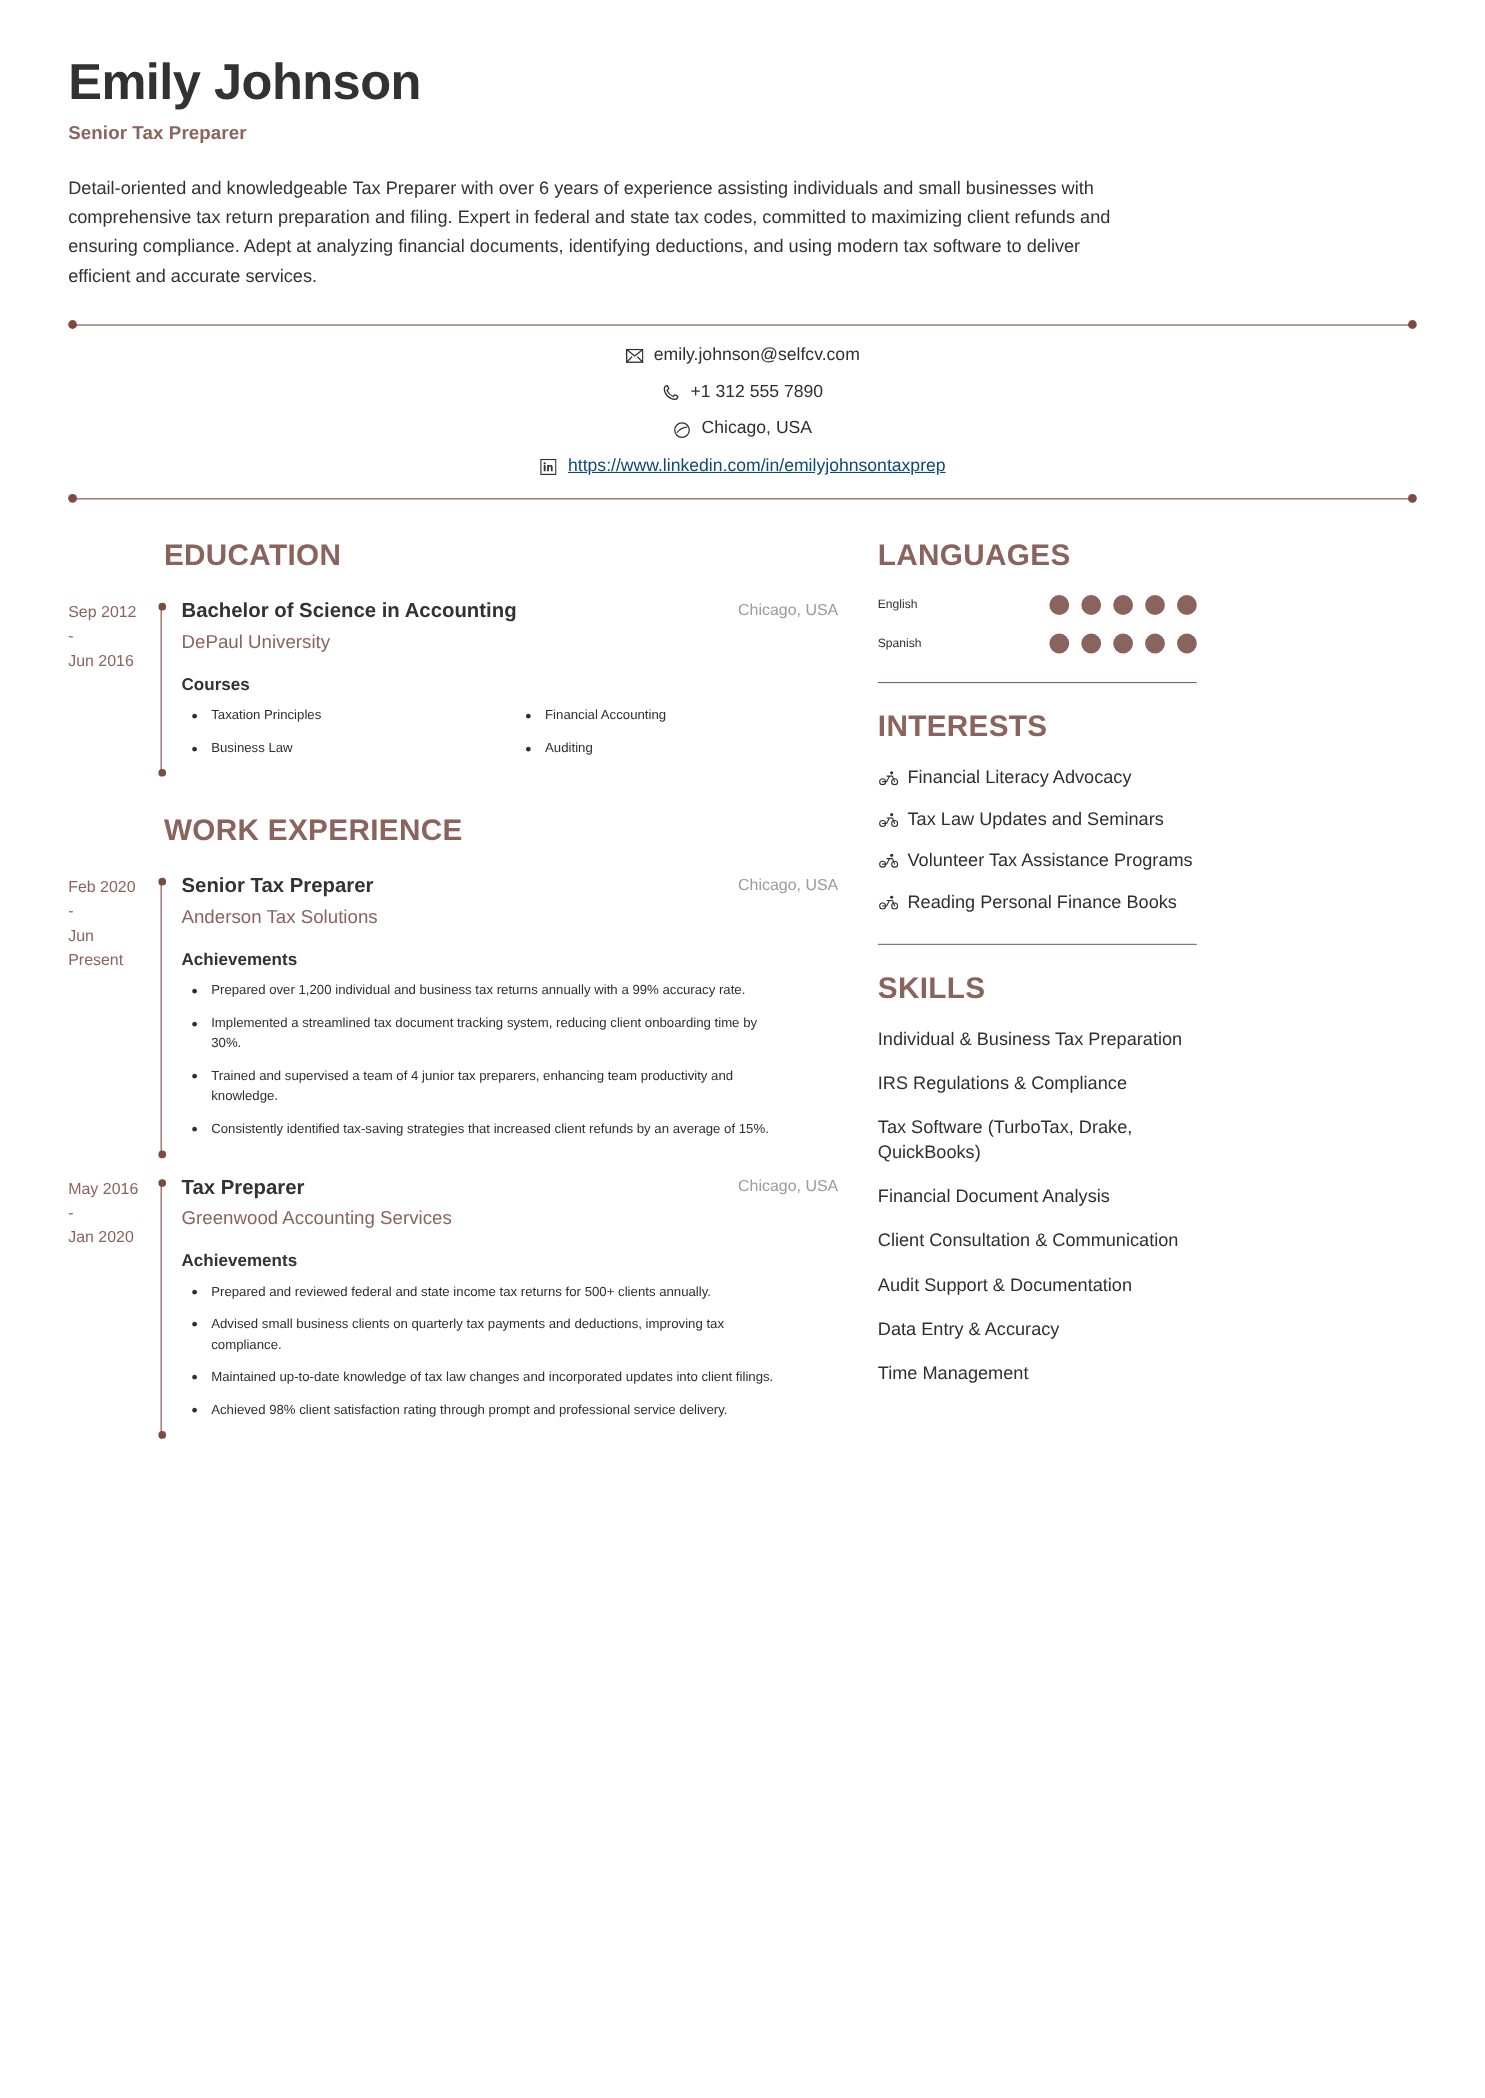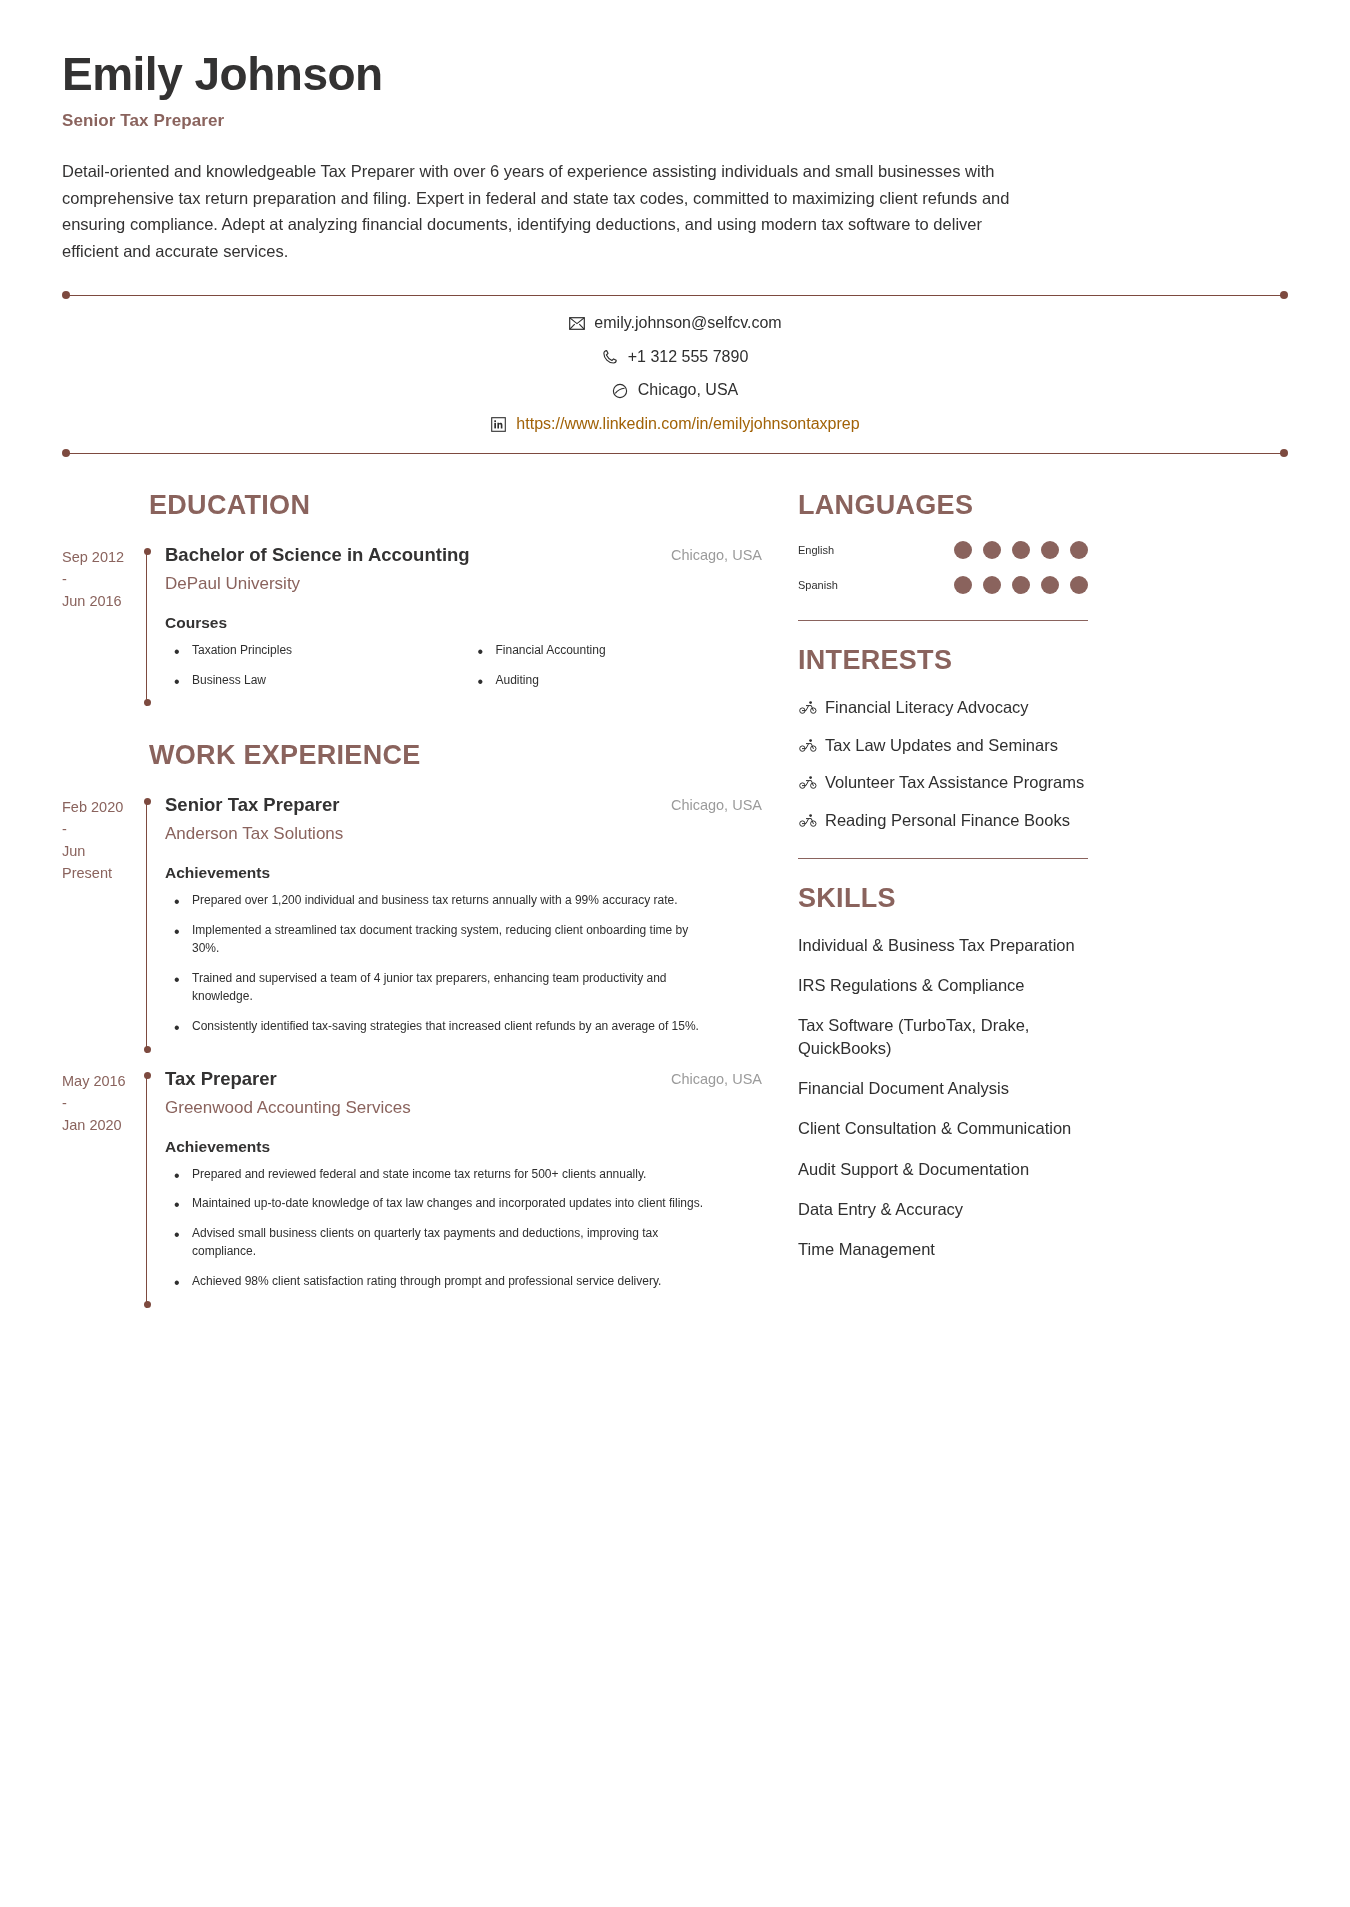--- a/index.html
+++ b/index.html
@@ -76,21 +76,21 @@
     line-height: 1.3;
   }
   .contact-row:last-child { margin-bottom: 4px; }
   .contact-row .ico {
     display: inline-flex;
     align-items: center;
     justify-content: center;
     width: 17px; height: 17px;
     flex: none;
   }
-  .contact-link { color: #a16207; }
+  .contact-link { text-decoration: underline; color: #0c4a6e; }
 
   
   .body-grid {
     display: flex;
     margin-top: 36px;
     align-items: flex-start;
   }
   .col-left { width: 700px; flex: none; }
   .col-right { width: 290px; flex: none; margin-left: 36px; }
 
@@ -386,22 +386,22 @@
           </div>
           <div class="entry-main">
             <div class="entry-head">
               <div class="entry-title">Tax Preparer</div>
               <div class="entry-location">Chicago, USA</div>
             </div>
             <div class="entry-org">Greenwood Accounting Services</div>
             <div class="sub-label">Achievements</div>
             <ul class="bullets">
               <li>Prepared and reviewed federal and state income tax returns for 500+ clients annually.</li>
+              <li>Advised small business clients on quarterly tax payments and deductions, improving tax compliance.</li>
               <li>Maintained up-to-date knowledge of tax law changes and incorporated updates into client filings.</li>
-              <li>Advised small business clients on quarterly tax payments and deductions, improving tax compliance.</li>
               <li>Achieved 98% client satisfaction rating through prompt and professional service delivery.</li>
             </ul>
           </div>
         </div>
 
       </div>
     </div>
 
     <div class="col-right">
 

